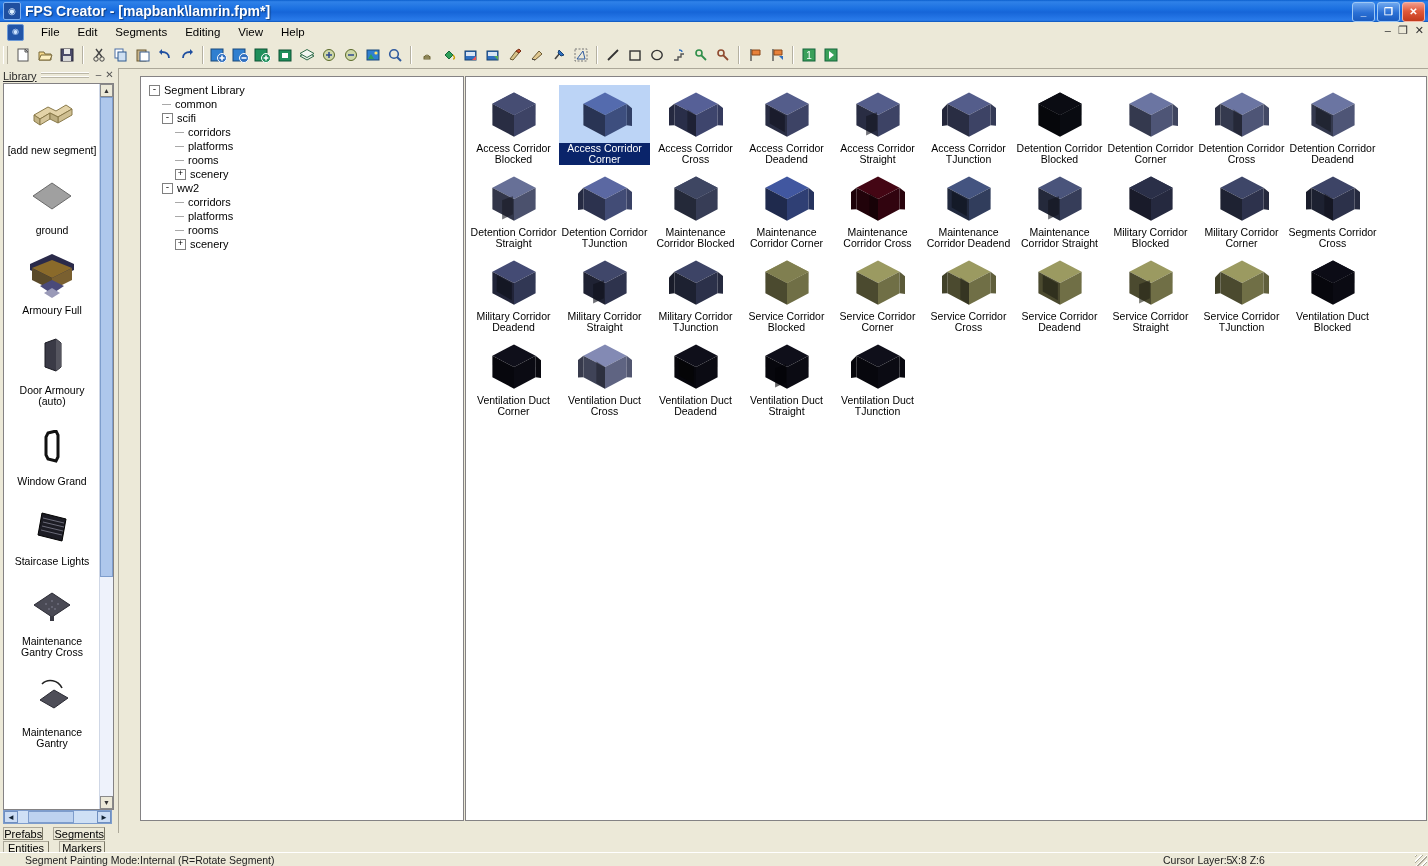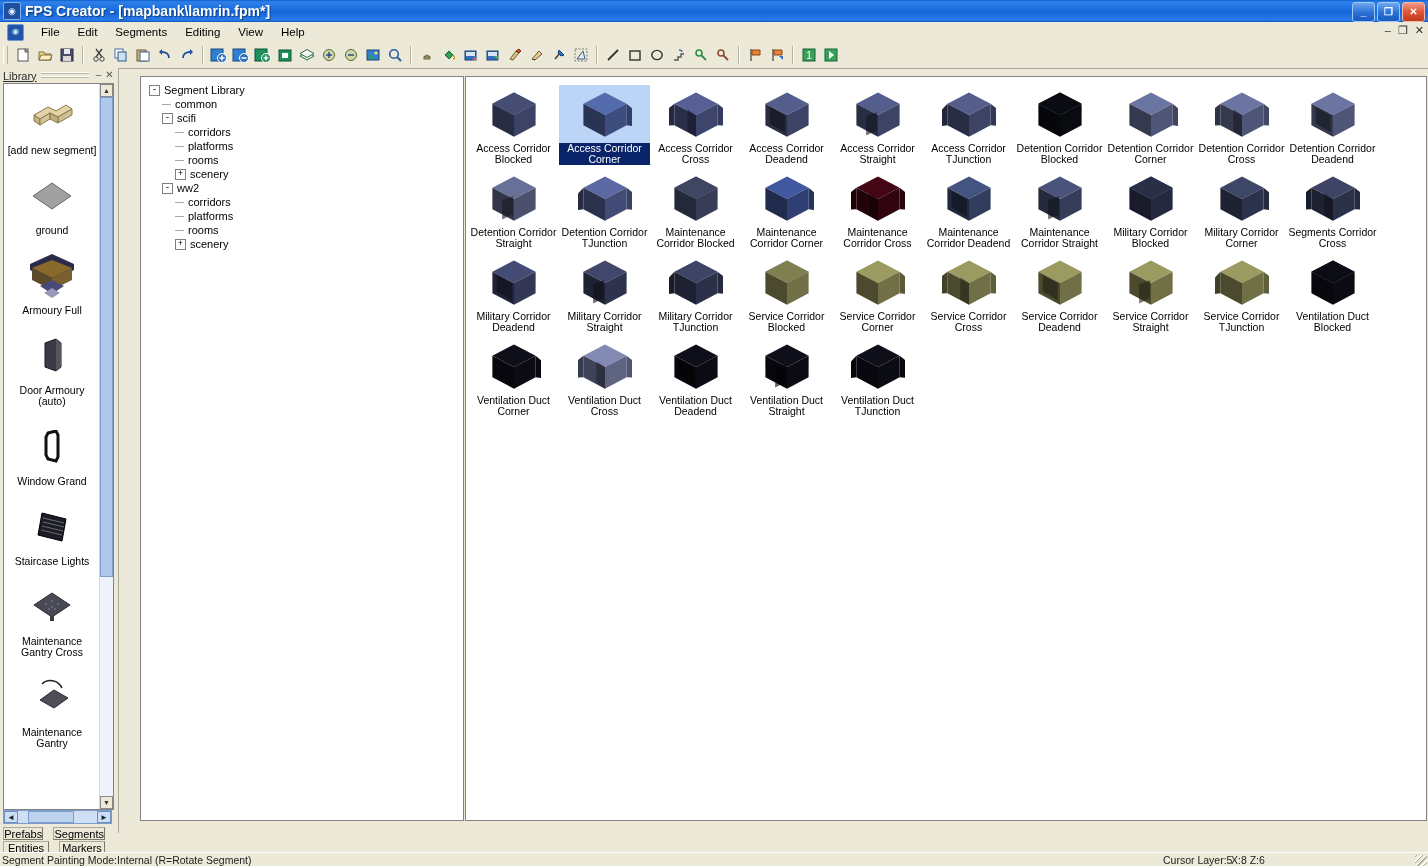--- a/index.html
+++ b/index.html
@@ -151,21 +151,21 @@
   .dlg-btn.default{border:2px solid #1d1d1d;}
   #ok-button{left:1209px;top:824px;}
   #cancel-button{left:1313px;top:824px;}
 
   
   .statusbar{
     position:absolute;left:0;top:852px;width:1428px;height:14px;
     background:#ece9d8;border-top:1px solid #fff;
     display:flex;align-items:center;font-size:10.5px;color:#222;
   }
-  .sb-main{padding-left:2px;}
+  .sb-main{padding-left:2px;margin-left:23px;}
   .sb-right{position:absolute;right:4px;display:flex;gap:10px;align-items:center;margin-top:24px;}
   .sb-cursor{position:absolute;left:1163px;}
   .sb-coords{position:absolute;left:1231px;}
   .sb-ind{font-weight:bold;}
   .sb-ind.off{color:#b6b2a3;font-weight:bold;}
   .sb-grip{position:absolute;right:1px;bottom:0;width:12px;height:12px;
     background:repeating-linear-gradient(135deg,#fff 0 1px,#aca899 1px 2px,transparent 2px 4px);}
 </style>
 </head>
 <body>

